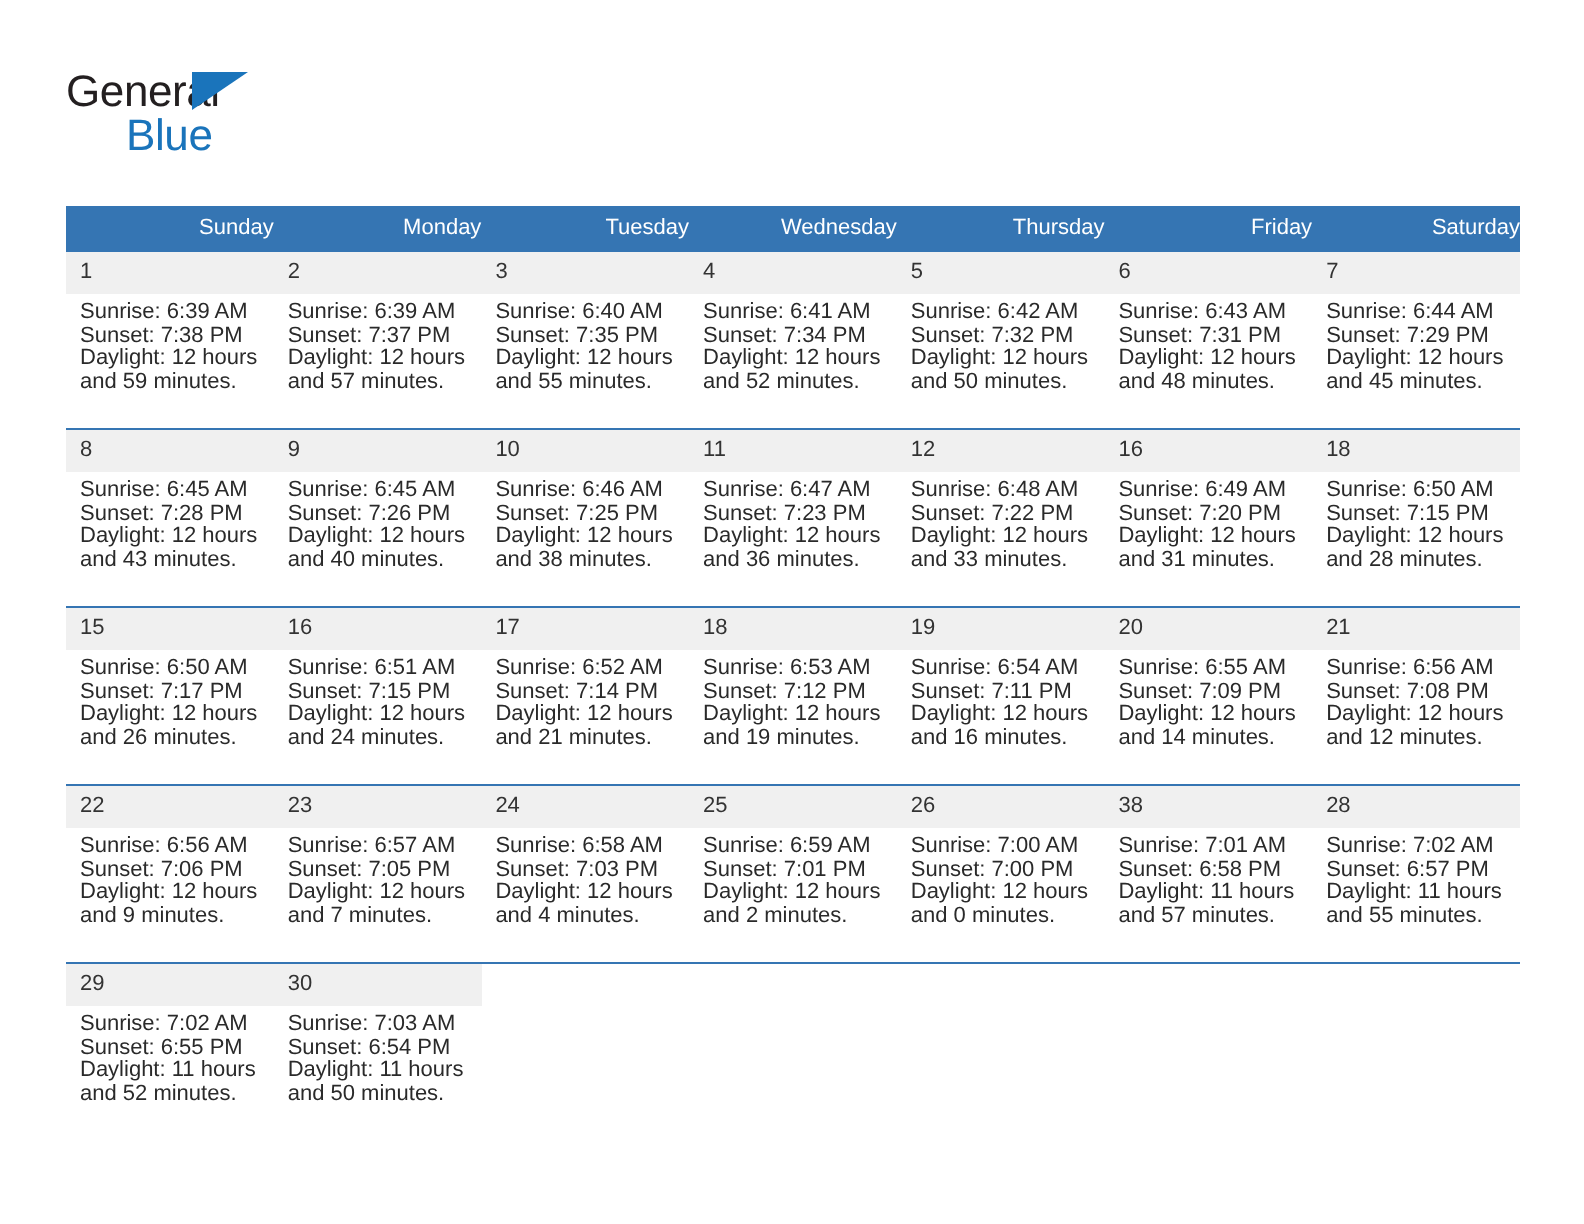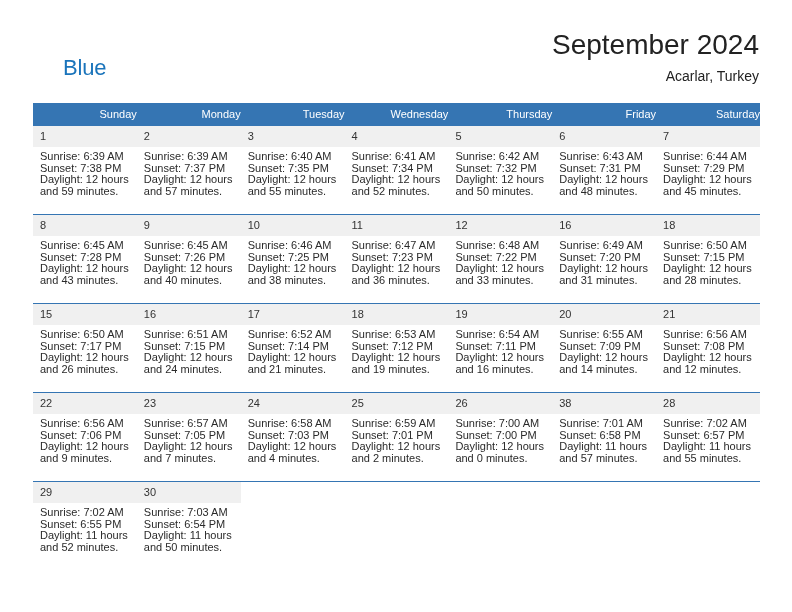--- a/index.html
+++ b/index.html
@@ -144,27 +144,27 @@
   }
 </style>
 </head>
 <body>
 
 <div class="page">
 
   <div class="header">
 
     <div class="logo">
+      <div class="logo-row1">
+        <span class="logo-general">General</span>
+        <span class="logo-triangle"></span>
+      </div>
       <span class="logo-blue">Blue</span>
     </div>
 
-    <div class="title-block">
-      <div class="cal-title">September 2024</div>
-      <div class="cal-subtitle">Acarlar, Turkey</div>
-    </div>
 
   </div>
 
   <table class="calendar">
     <thead>
       <tr id="weekday-row">
           <th>Sunday</th>
           <th>Monday</th>
           <th>Tuesday</th>
           <th>Wednesday</th>

